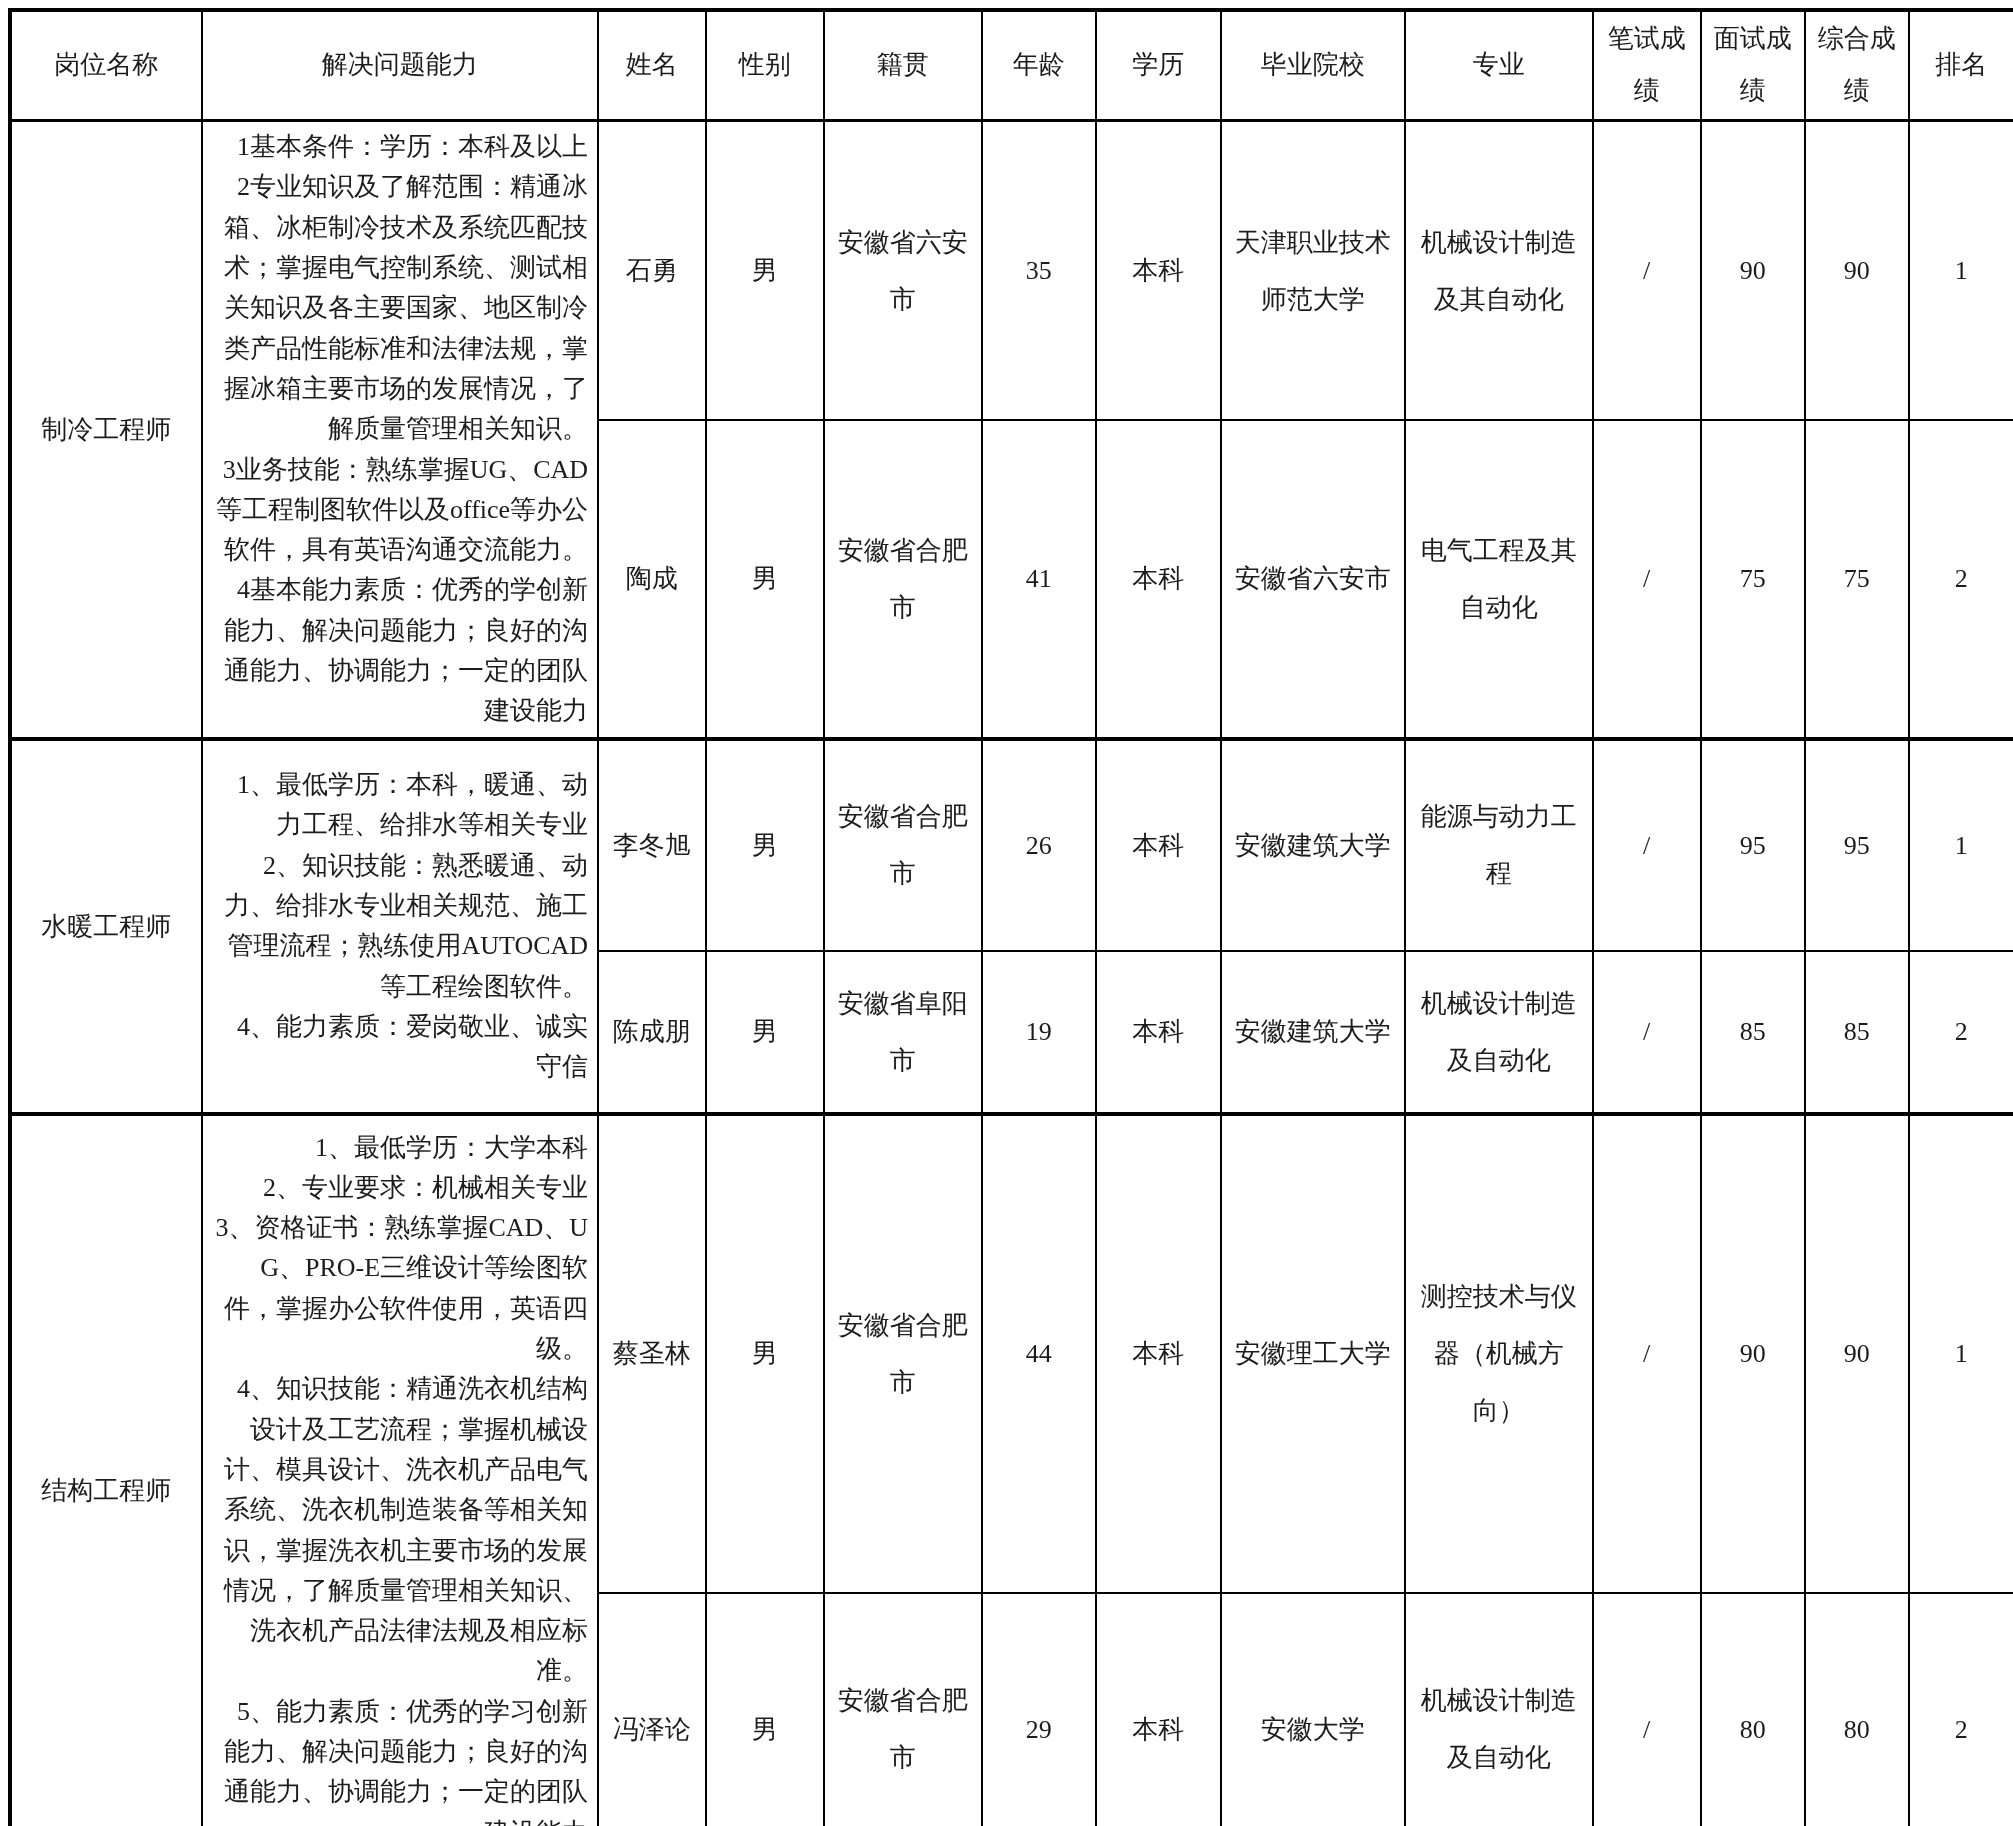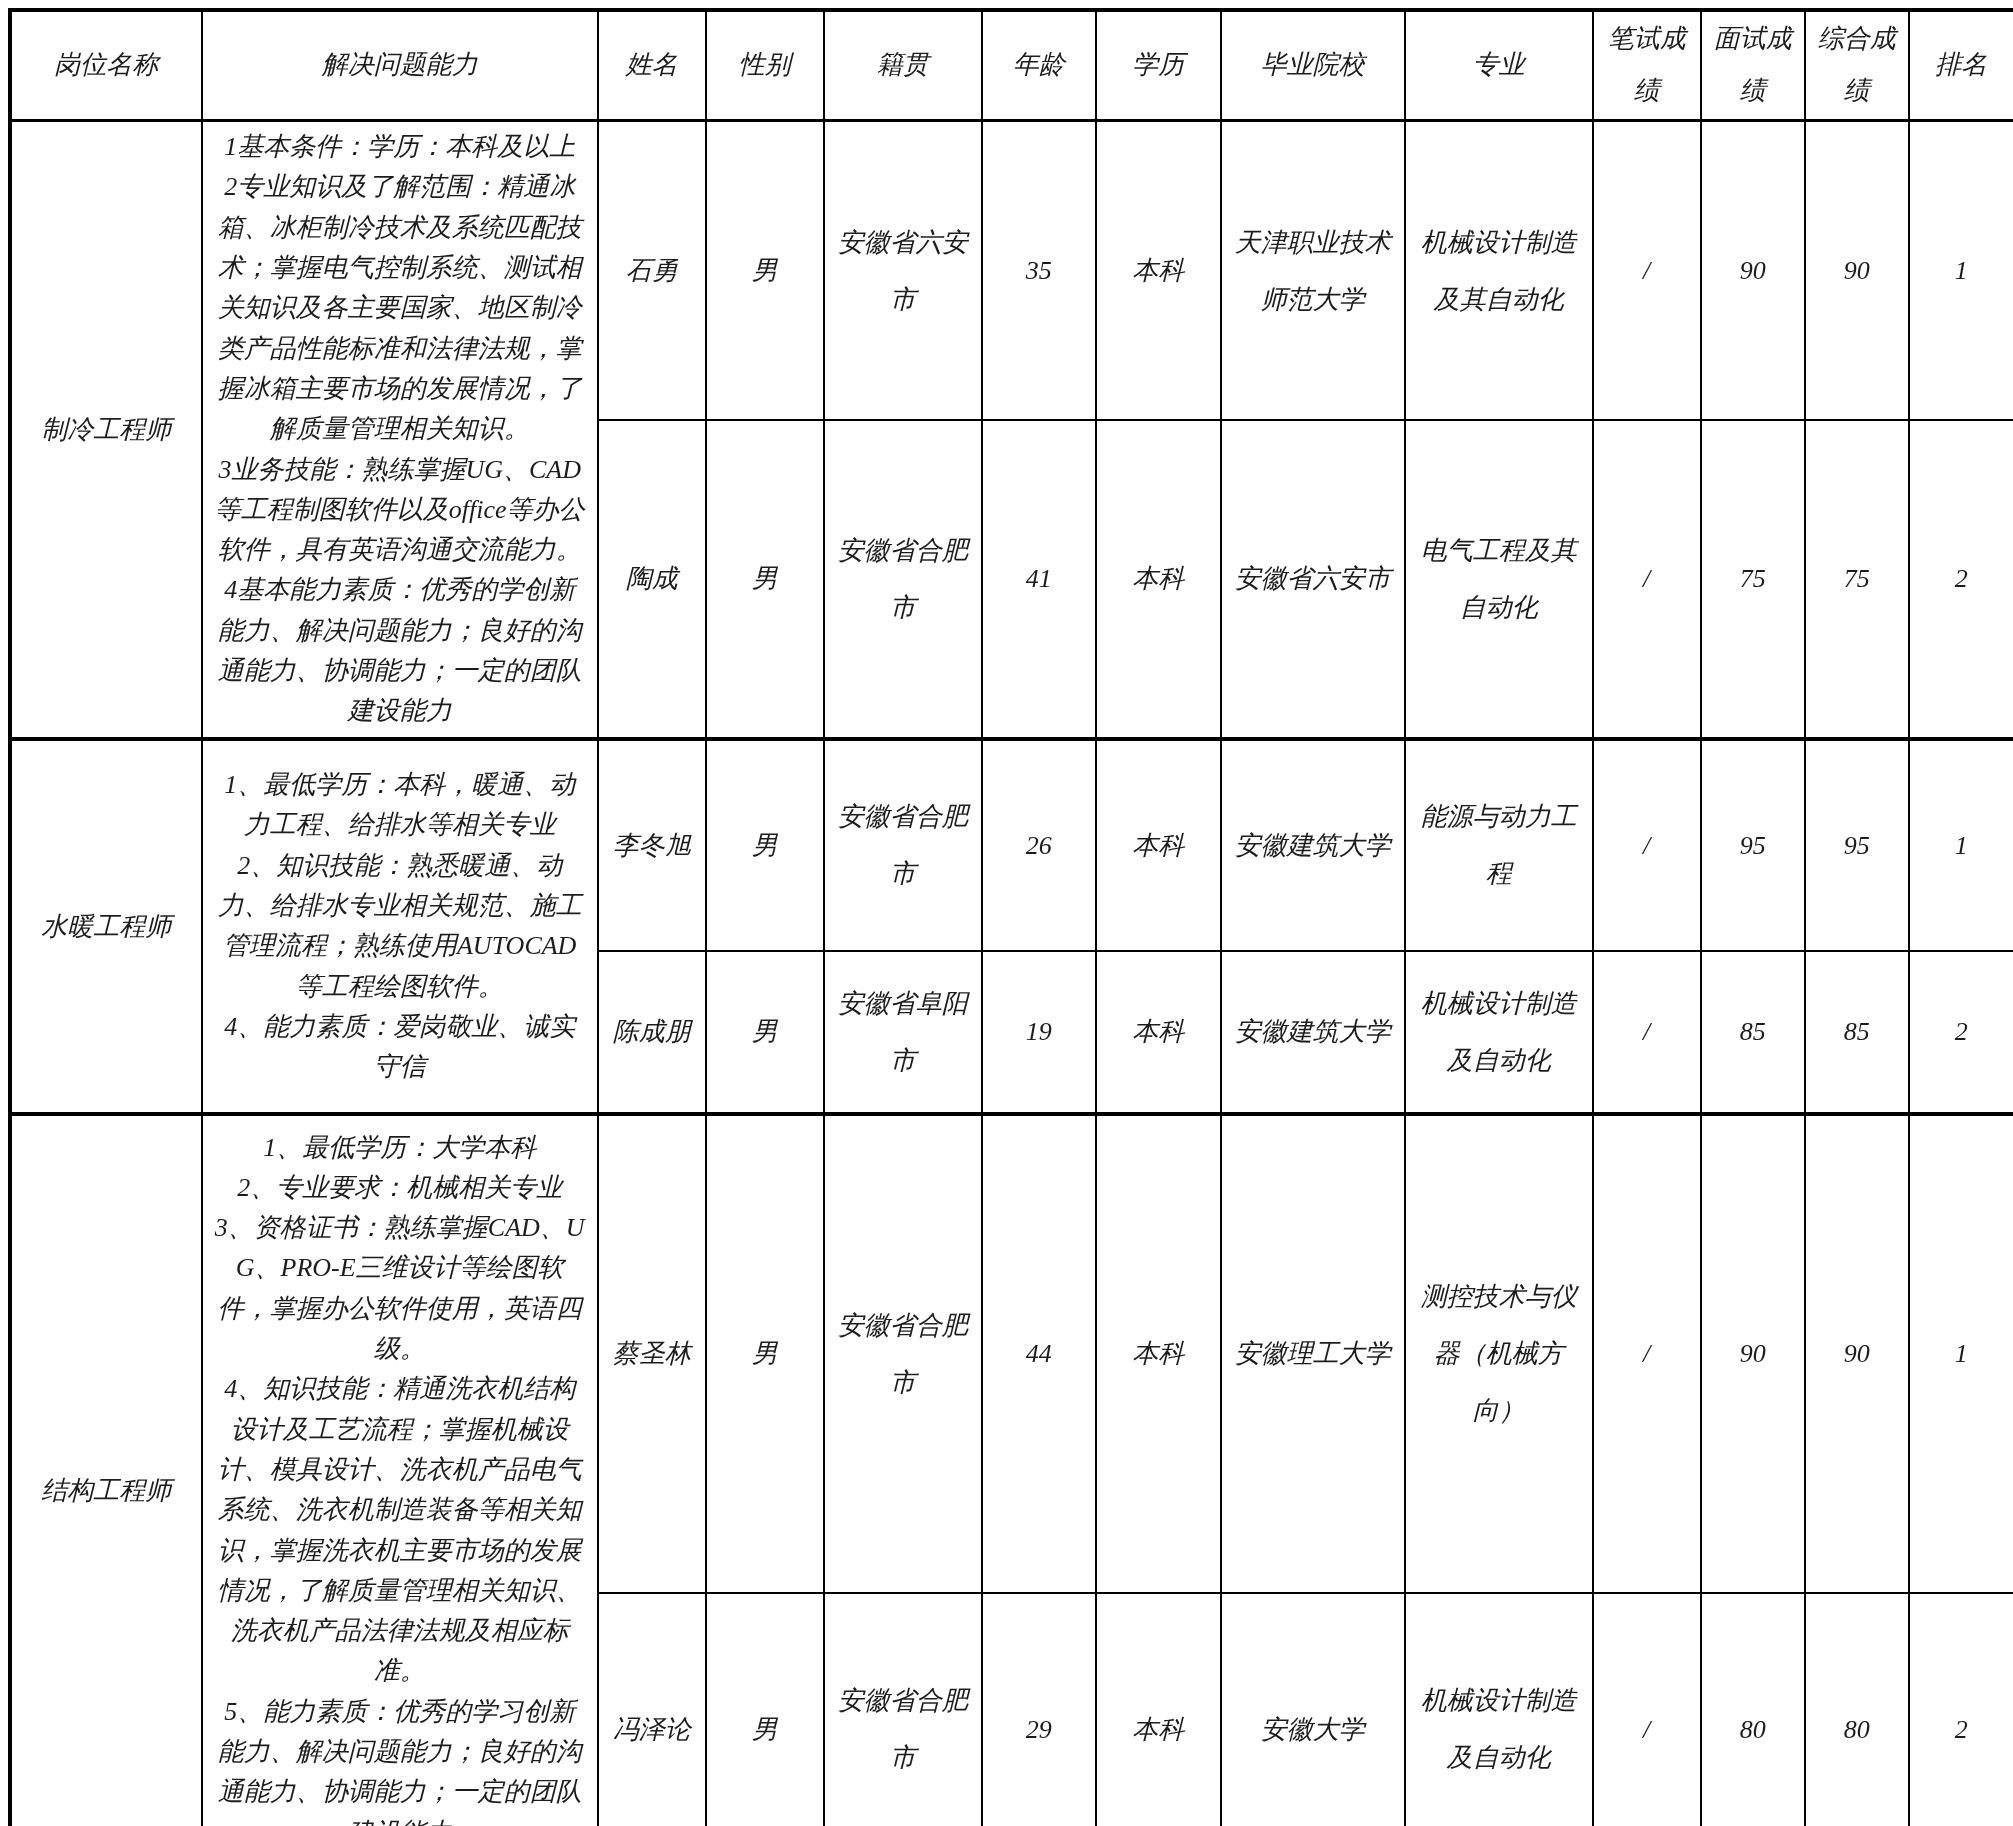--- a/index.html
+++ b/index.html
@@ -2,21 +2,20 @@
 <html style="font-size:13.7px"><head>
 <meta charset="utf-8">
 <style>
   html, body { margin: 0; padding: 0; background: #ffffff; }
   .sheet {
     width: 2014px;
     height: 1826px;
     box-sizing: border-box;
     padding: 7.7px 7.7px;
     background: #ffffff;
-    font-style: italic;
   }
   table.score-table {
     border-collapse: collapse;
     table-layout: fixed;
     width: 100%;
     height: 100%;
     border: 4.3px solid #000;
     font-family: "Liberation Serif", "DejaVu Serif", serif;
     color: #1c1c1c;
   }
@@ -29,21 +28,21 @@
     line-height: 2.2;
     padding: 1.7px 5.1px;
     overflow: hidden;
     word-break: break-all;
   }
   .score-table thead th {
     line-height: 2.0;
     border-bottom: 3.4px solid #000;
   }
   .score-table td.req {
-    text-align: center;
+    text-align: right;
     line-height: 1.55;
     white-space: pre-wrap;
     padding: 5.1px 8.6px;
   }
   .score-table tr.section-start td { border-top: 4.3px solid #000; }
 </style>
 </head>
 <body>
 
 <div class="sheet">

